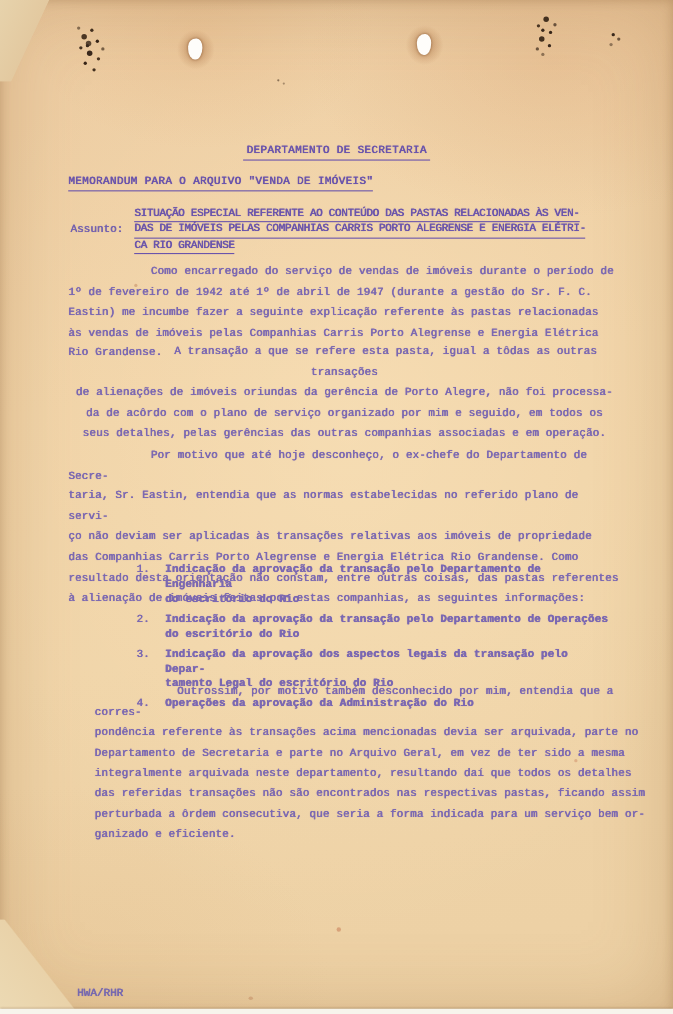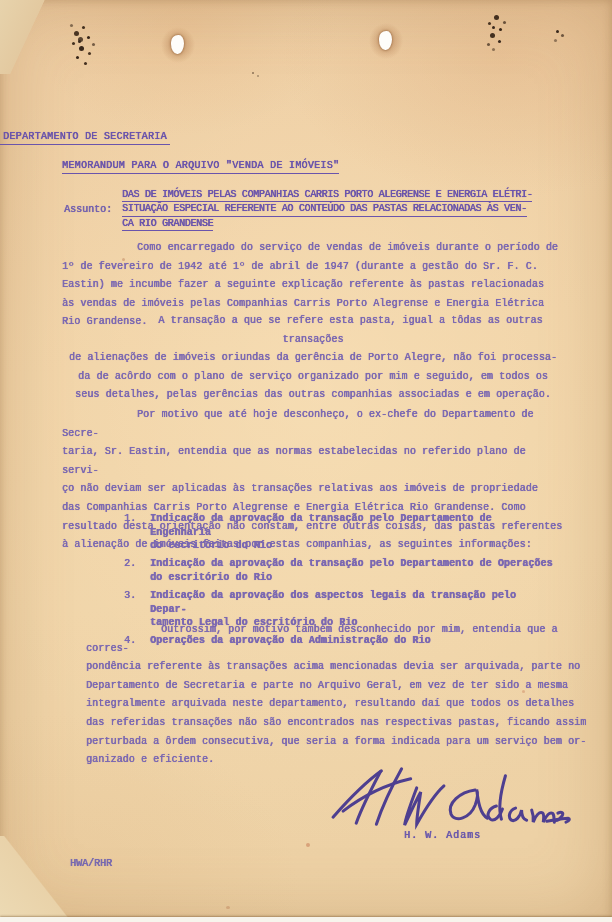--- a/index.html
+++ b/index.html
@@ -62,21 +62,21 @@
   .f3 { left:522px; top:690px; width:3px; height:3px; background:rgba(186,92,58,0.30); }
   .f4 { left:226px; top:906px; width:4px; height:3px; background:rgba(170,96,60,0.30); }
   
   .tw {
     color:#7b68b2;
     font-size:10px;
     letter-spacing:0.1px;
     text-shadow: 0.4px 0 0 currentColor, 0 0 0.8px rgba(102,82,168,0.55);
     white-space: pre-line;
   }
-  .title-wrap { position:absolute; left:0; top:126px; width:100%; }
+  .title-wrap { position:absolute; left:0; top:126px; width:100%; text-align:center; }
   .title {
     display:inline-block; color:#6a54ac; font-size:10px; letter-spacing:0.3px;
     text-shadow: 0.4px 0 0 currentColor, 0 0 0.9px rgba(94,73,160,0.6);
     border-bottom:1.5px solid #6a54ac; padding:0 3px 2px 3px;
   }
   .memo-title {
     position:absolute; left:62px; top:160px;
     display:inline-block; color:#6a54ac; font-size:10px; letter-spacing:0.3px;
     text-shadow: 0.4px 0 0 currentColor, 0 0 0.9px rgba(94,73,160,0.6);
     border-bottom:1.5px solid #6a54ac; padding-bottom:2px;
@@ -100,21 +100,21 @@
   .doc-list .num { flex:0 0 26px; }
   .doc-list .item-text { flex:1; line-height:13.6px;font-weight:bold; }
   .doc-list .tw { line-height:13.6px; }
   
   .sig-block { position:absolute; left:330px; top:764px; width:242px; }
   .sig-svg { display:block; width:242px; height:72px; }
   .sig-typed {
     margin:-6px 0 0 74px; color:#6a58ac; font-size:10px; letter-spacing:1px;
     text-shadow: 0.4px 0 0 currentColor, 0 0 0.8px rgba(96,78,160,0.55);
   }
-  .initials { position:absolute; left:70px; top:858px; color:#7668b0; font-size:10px;
+  .initials { position:absolute; left:70px; top:898px; color:#7668b0; font-size:10px;
     text-shadow: 0.4px 0 0 currentColor, 0 0 0.8px rgba(102,82,168,0.55); }
 </style>
 </head>
 <body>
 
 <div class="page">
 
   <div class="corner-fold-tl"></div>
   <div class="corner-fold-bl"></div>
   <div class="hole" style="left:160px; top:26px;"></div>
@@ -130,22 +130,22 @@
   <div class="bottom-strip"></div>
 
   <div class="title-wrap">
     <span class="title">DEPARTAMENTO DE SECRETARIA</span>
   </div>
   <span class="memo-title">MEMORANDUM PARA O ARQUIVO "VENDA DE IMÓVEIS"</span>
 
   <div class="subject">
     <span class="subject-label">Assunto:</span>
     <span class="subject-lines">
+      <span>SITUAÇÃO ESPECIAL REFERENTE AO CONTEÚDO DAS PASTAS RELACIONADAS ÀS VEN-</span>
       <span>DAS DE IMÓVEIS PELAS COMPANHIAS CARRIS PORTO ALEGRENSE E ENERGIA ELÉTRI-</span>
-      <span>SITUAÇÃO ESPECIAL REFERENTE AO CONTEÚDO DAS PASTAS RELACIONADAS ÀS VEN-</span>
       <span>CA RIO GRANDENSE</span>
     </span>
   </div>
 
   <div class="body-para tw p1">Como encarregado do serviço de vendas de imóveis durante o período de
 1º de fevereiro de 1942 até 1º de abril de 1947 (durante a gestão do Sr. F. C.
 Eastin) me incumbe fazer a seguinte explicação referente às pastas relacionadas
 às vendas de imóveis pelas Companhias Carris Porto Alegrense e Energia Elétrica
 Rio Grandense.</div>
   <div class="body-para tw p2">A transação a que se refere esta pasta, igual a tôdas as outras transações
@@ -182,33 +182,16 @@
   </div>
 
   <div class="body-para tw p4">Outrossim, por motivo também desconhecido por mim, entendia que a corres-
 pondência referente às transações acima mencionadas devia ser arquivada, parte no
 Departamento de Secretaria e parte no Arquivo Geral, em vez de ter sido a mesma
 integralmente arquivada neste departamento, resultando daí que todos os detalhes
 das referidas transações não são encontrados nas respectivas pastas, ficando assim
 perturbada a ôrdem consecutiva, que seria a forma indicada para um serviço bem or-
 ganizado e eficiente.</div>
 
-  <div class="sig-block">
-    <svg class="sig-svg" viewBox="0 0 480 140" fill="none" stroke="#41338f" stroke-width="6" stroke-linecap="round" opacity="0.92">
-      <path d="M6,104 C36,70 74,32 102,12"></path>
-      <path d="M100,14 C82,48 62,88 52,116"></path>
-      <path d="M142,8 C122,44 102,88 92,118"></path>
-      <path d="M26,92 C68,60 116,38 160,28"></path>
-      <path d="M172,46 C160,78 150,104 148,120 C160,94 170,72 180,54 C176,80 172,104 172,118 C190,86 208,58 226,42"></path>
-      <path d="M288,50 C258,54 232,76 240,98 C248,116 278,106 288,80 C293,66 294,56 291,50 C294,74 298,98 312,106"></path>
-      <path d="M330,82 C316,86 308,100 318,108 C326,114 338,102 342,88"></path>
-      <path d="M348,22 C338,56 334,90 340,108"></path>
-      <path d="M368,86 C356,90 352,104 360,110 C368,114 378,102 380,90 C380,100 382,108 390,110"></path>
-      <path d="M400,90 C403,98 404,106 403,114 C408,100 416,92 422,96 C425,99 424,106 423,114 C429,100 436,93 442,97 C445,100 444,108 445,114"></path>
-      <path d="M452,96 C460,92 464,96 460,102 C456,108 450,112 444,110"></path>
-      <path d="M430,112 C444,110 460,106 472,106 C476,107 476,111 468,114"></path>
-    </svg>
-    <div class="sig-typed">H. W. Adams</div>
-  </div>
 
   <div class="initials">HWA/RHR</div>
 
 </div>
 
 </body></html>

